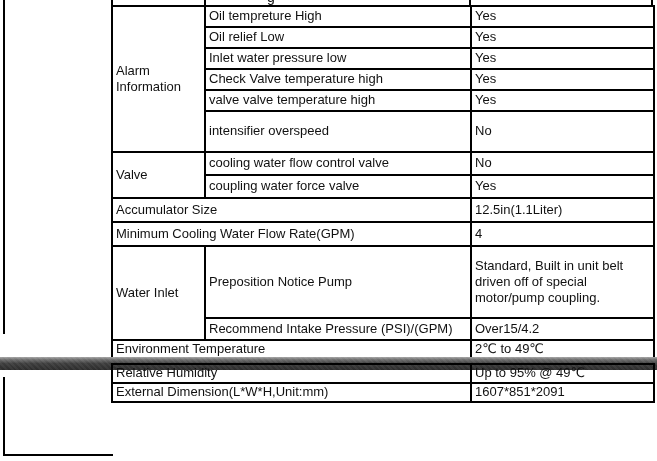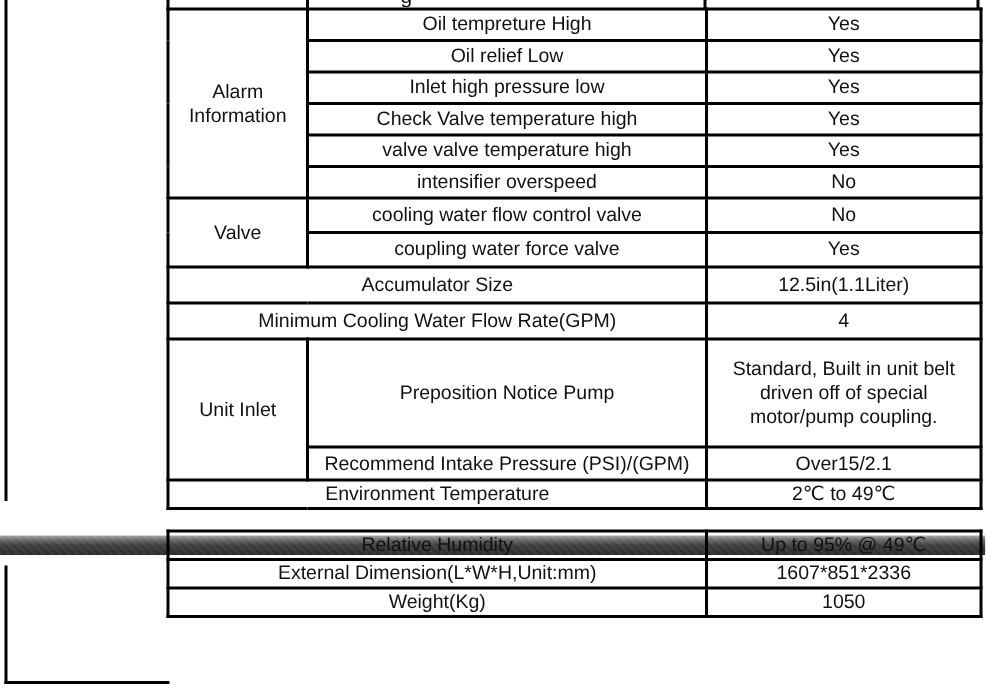--- a/index.html
+++ b/index.html
@@ -24,31 +24,30 @@
 
   table.spec{
     position:absolute;
     border-collapse:collapse;
     table-layout:fixed;
     font-size:13px;
     color:#111;
   }
   table.spec td{
     border:2px solid #000;
-    text-align:center;
     vertical-align:middle;
     padding:0 3px;
     overflow:hidden;
     line-height:1.25;
   }
   .t-top{left:111px;top:5px;width:542px;}
-  .t-bottom{left:111px;top:353px;width:542px;}
+  .t-bottom{left:111px;top:363px;width:542px;}
 
   .h19{height:19px}.h20{height:24px}.h21{height:21px}.h22{height:22px}
-  .h23{height:23px}.h25{height:21px}.h72{height:72px}
+  .h23{height:23px}.h25{height:41px}.h72{height:72px}
 
   .band{
     position:absolute;left:0;top:357px;width:657px;height:13px;
     background:
       repeating-linear-gradient(45deg, rgba(255,255,255,0.05) 0 2px, rgba(0,0,0,0) 2px 4px),
       linear-gradient(180deg,#a6a6a6 0%,#6e6e6e 20%,#3d3d3d 50%,#2b2b2b 100%);
   }
 </style>
 </head>
 <body>
@@ -77,21 +76,21 @@
         <tr class="h21">
       <td rowspan="6">Alarm Information</td>
       <td>Oil tempreture High</td>
       <td>Yes</td>
     </tr>
     <tr class="h21">
       <td>Oil relief Low</td>
       <td>Yes</td>
     </tr>
     <tr class="h21">
-      <td>Inlet high pressure low</td>
+      <td>Inlet water pressure low</td>
       <td>Yes</td>
     </tr>
     <tr class="h21">
       <td>Check Valve temperature high</td>
       <td>Yes</td>
     </tr>
     <tr class="h21">
       <td>valve valve temperature high</td>
       <td>Yes</td>
     </tr>
@@ -110,27 +109,27 @@
     </tr>
     <tr class="h20">
       <td colspan="2">Accumulator Size</td>
       <td>12.5in(1.1Liter)</td>
     </tr>
     <tr class="h20">
       <td colspan="2">Minimum Cooling Water Flow Rate(GPM)</td>
       <td>4</td>
     </tr>
     <tr class="h72">
-      <td rowspan="2">Unit Inlet</td>
+      <td rowspan="2">Water Inlet</td>
       <td>Preposition Notice Pump</td>
       <td>Standard, Built in unit belt driven off of special motor/pump coupling.</td>
     </tr>
     <tr class="h22">
       <td>Recommend Intake Pressure (PSI)/(GPM)</td>
-      <td>Over15/2.1</td>
+      <td>Over15/4.2</td>
     </tr>
     <tr class="h19">
       <td colspan="2">Environment Temperature</td>
       <td>2℃ to 49℃</td>
     </tr>
   </tbody>
     </table>
 
   <div class="band"></div>
 
@@ -139,22 +138,18 @@
         <col style="width:359px">
         <col style="width:183px">
       </colgroup>
     <tbody>
         <tr class="h19">
       <td>Relative Humidity</td>
       <td>Up to 95% @ 49℃</td>
     </tr>
     <tr class="h19">
       <td>External Dimension(L*W*H,Unit:mm)</td>
-      <td>1607*851*2336</td>
-    </tr>
-    <tr class="h19">
-      <td>Weight(Kg)</td>
-      <td>1050</td>
+      <td>1607*851*2091</td>
     </tr>
   </tbody>
     </table>
 
 </div>
 
 </body></html>

